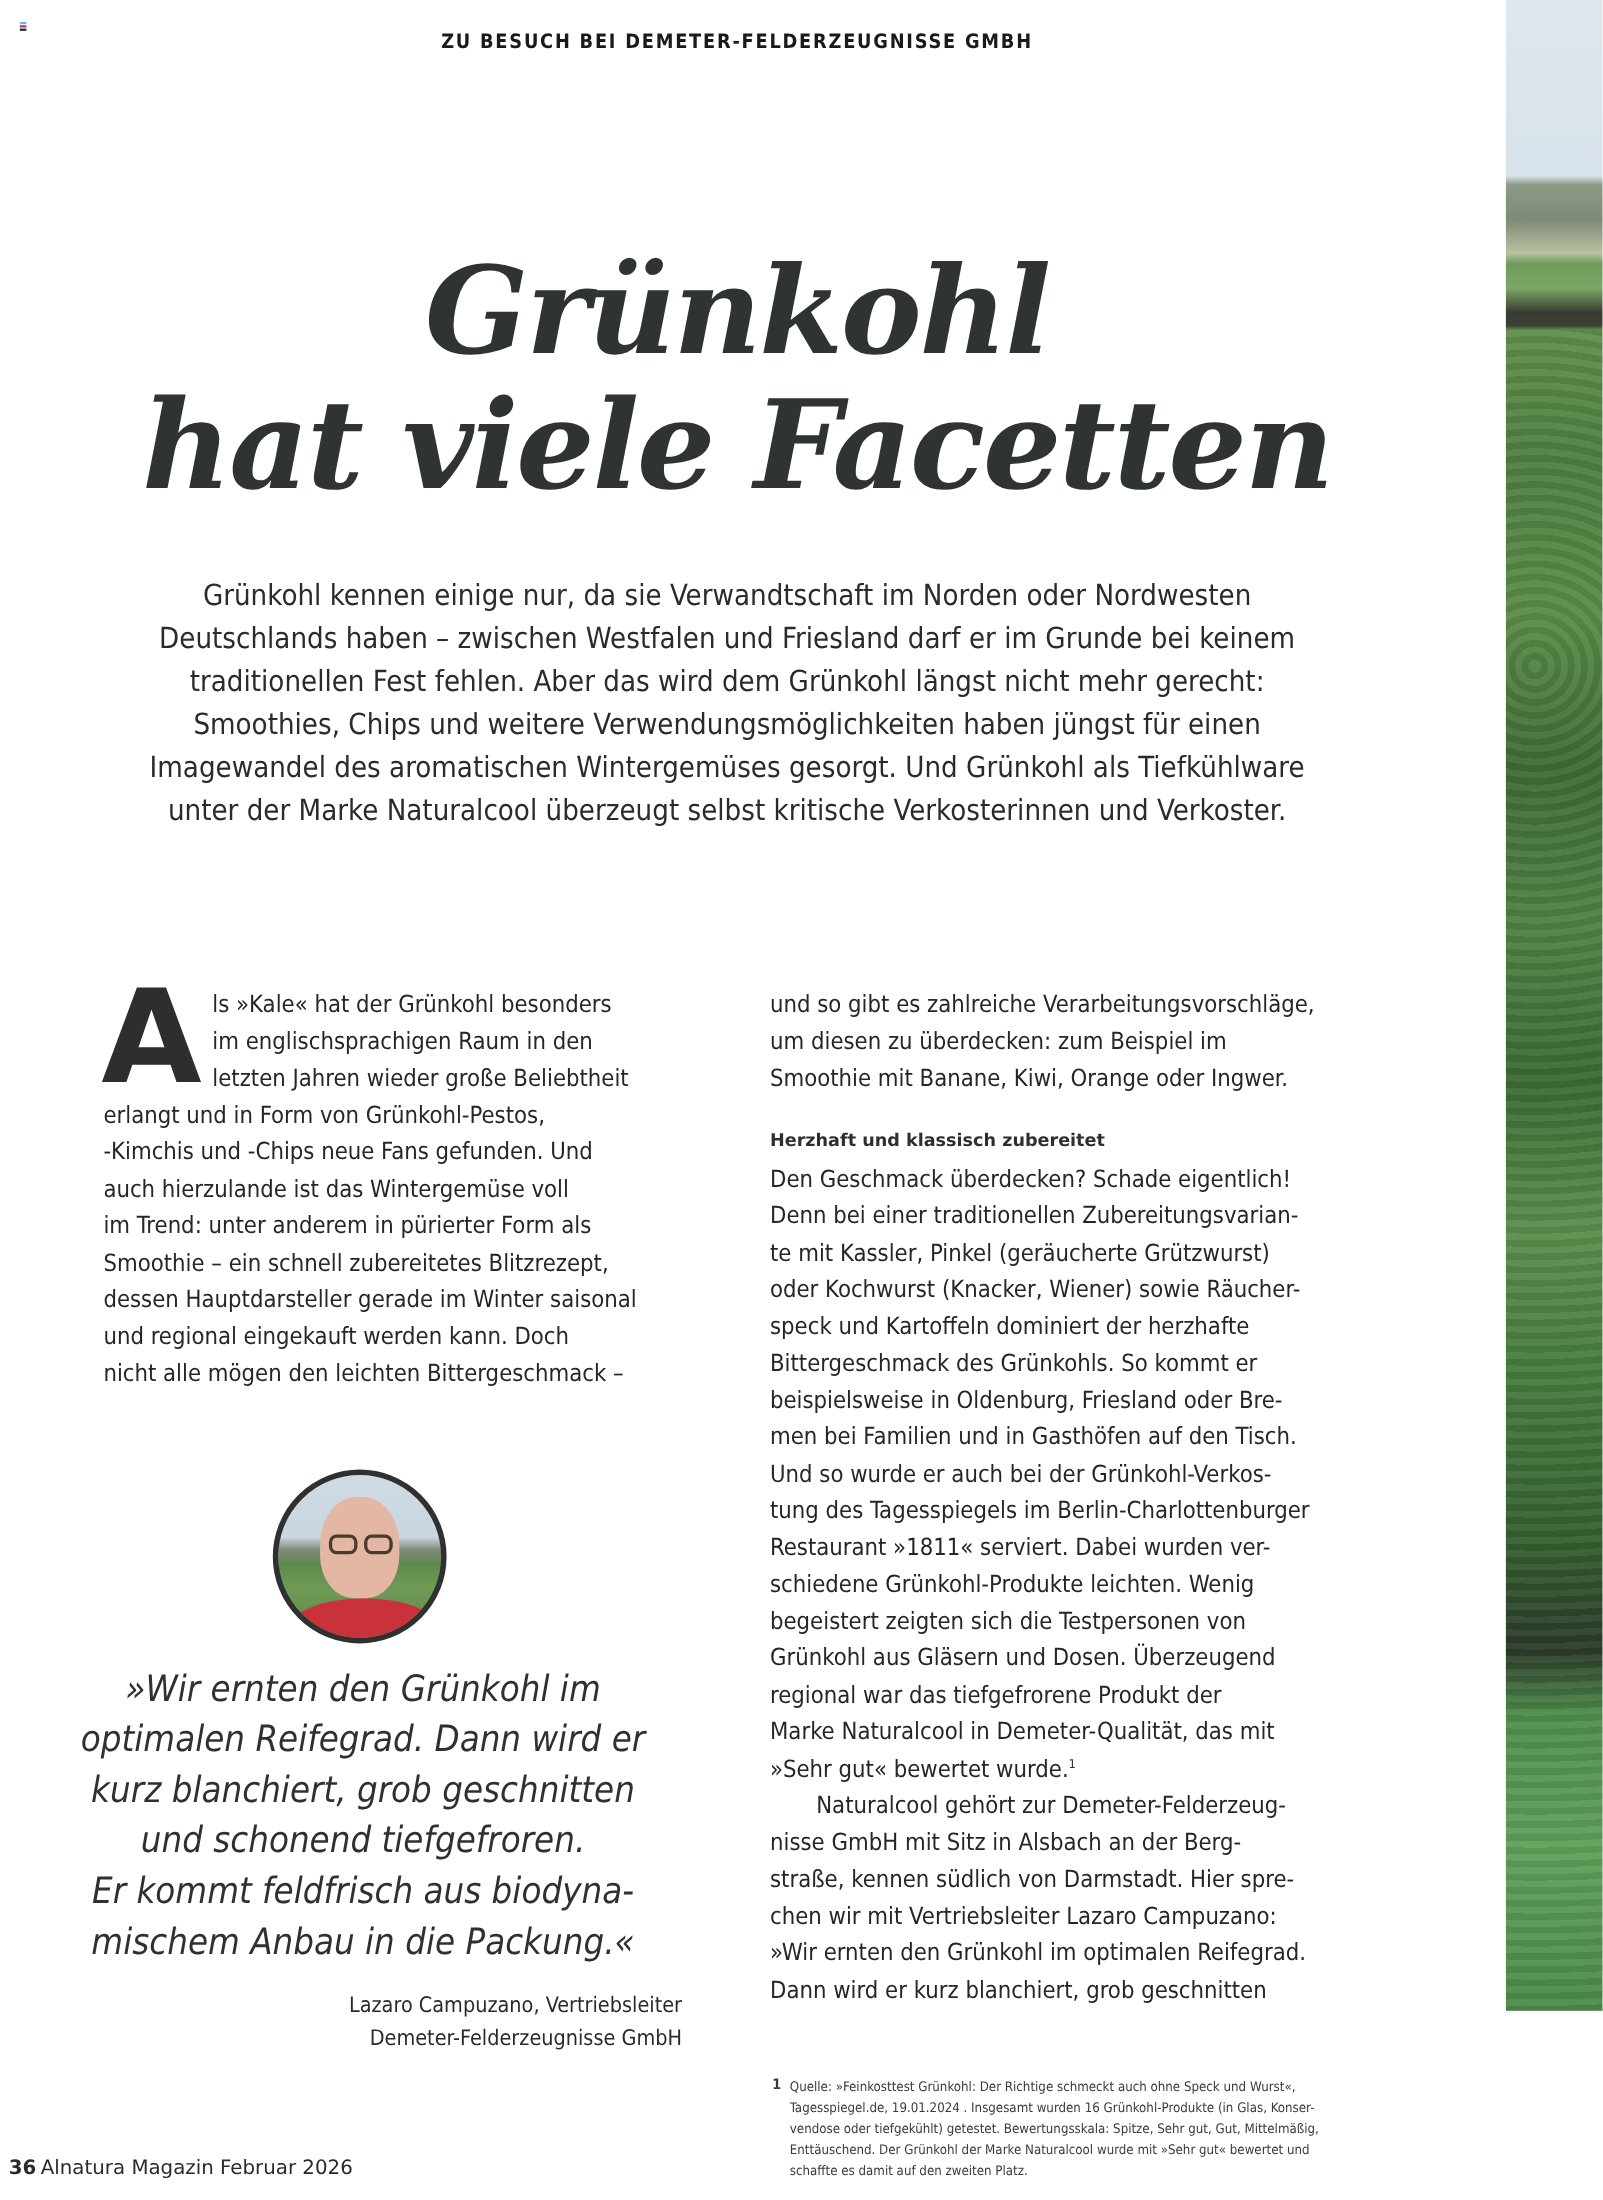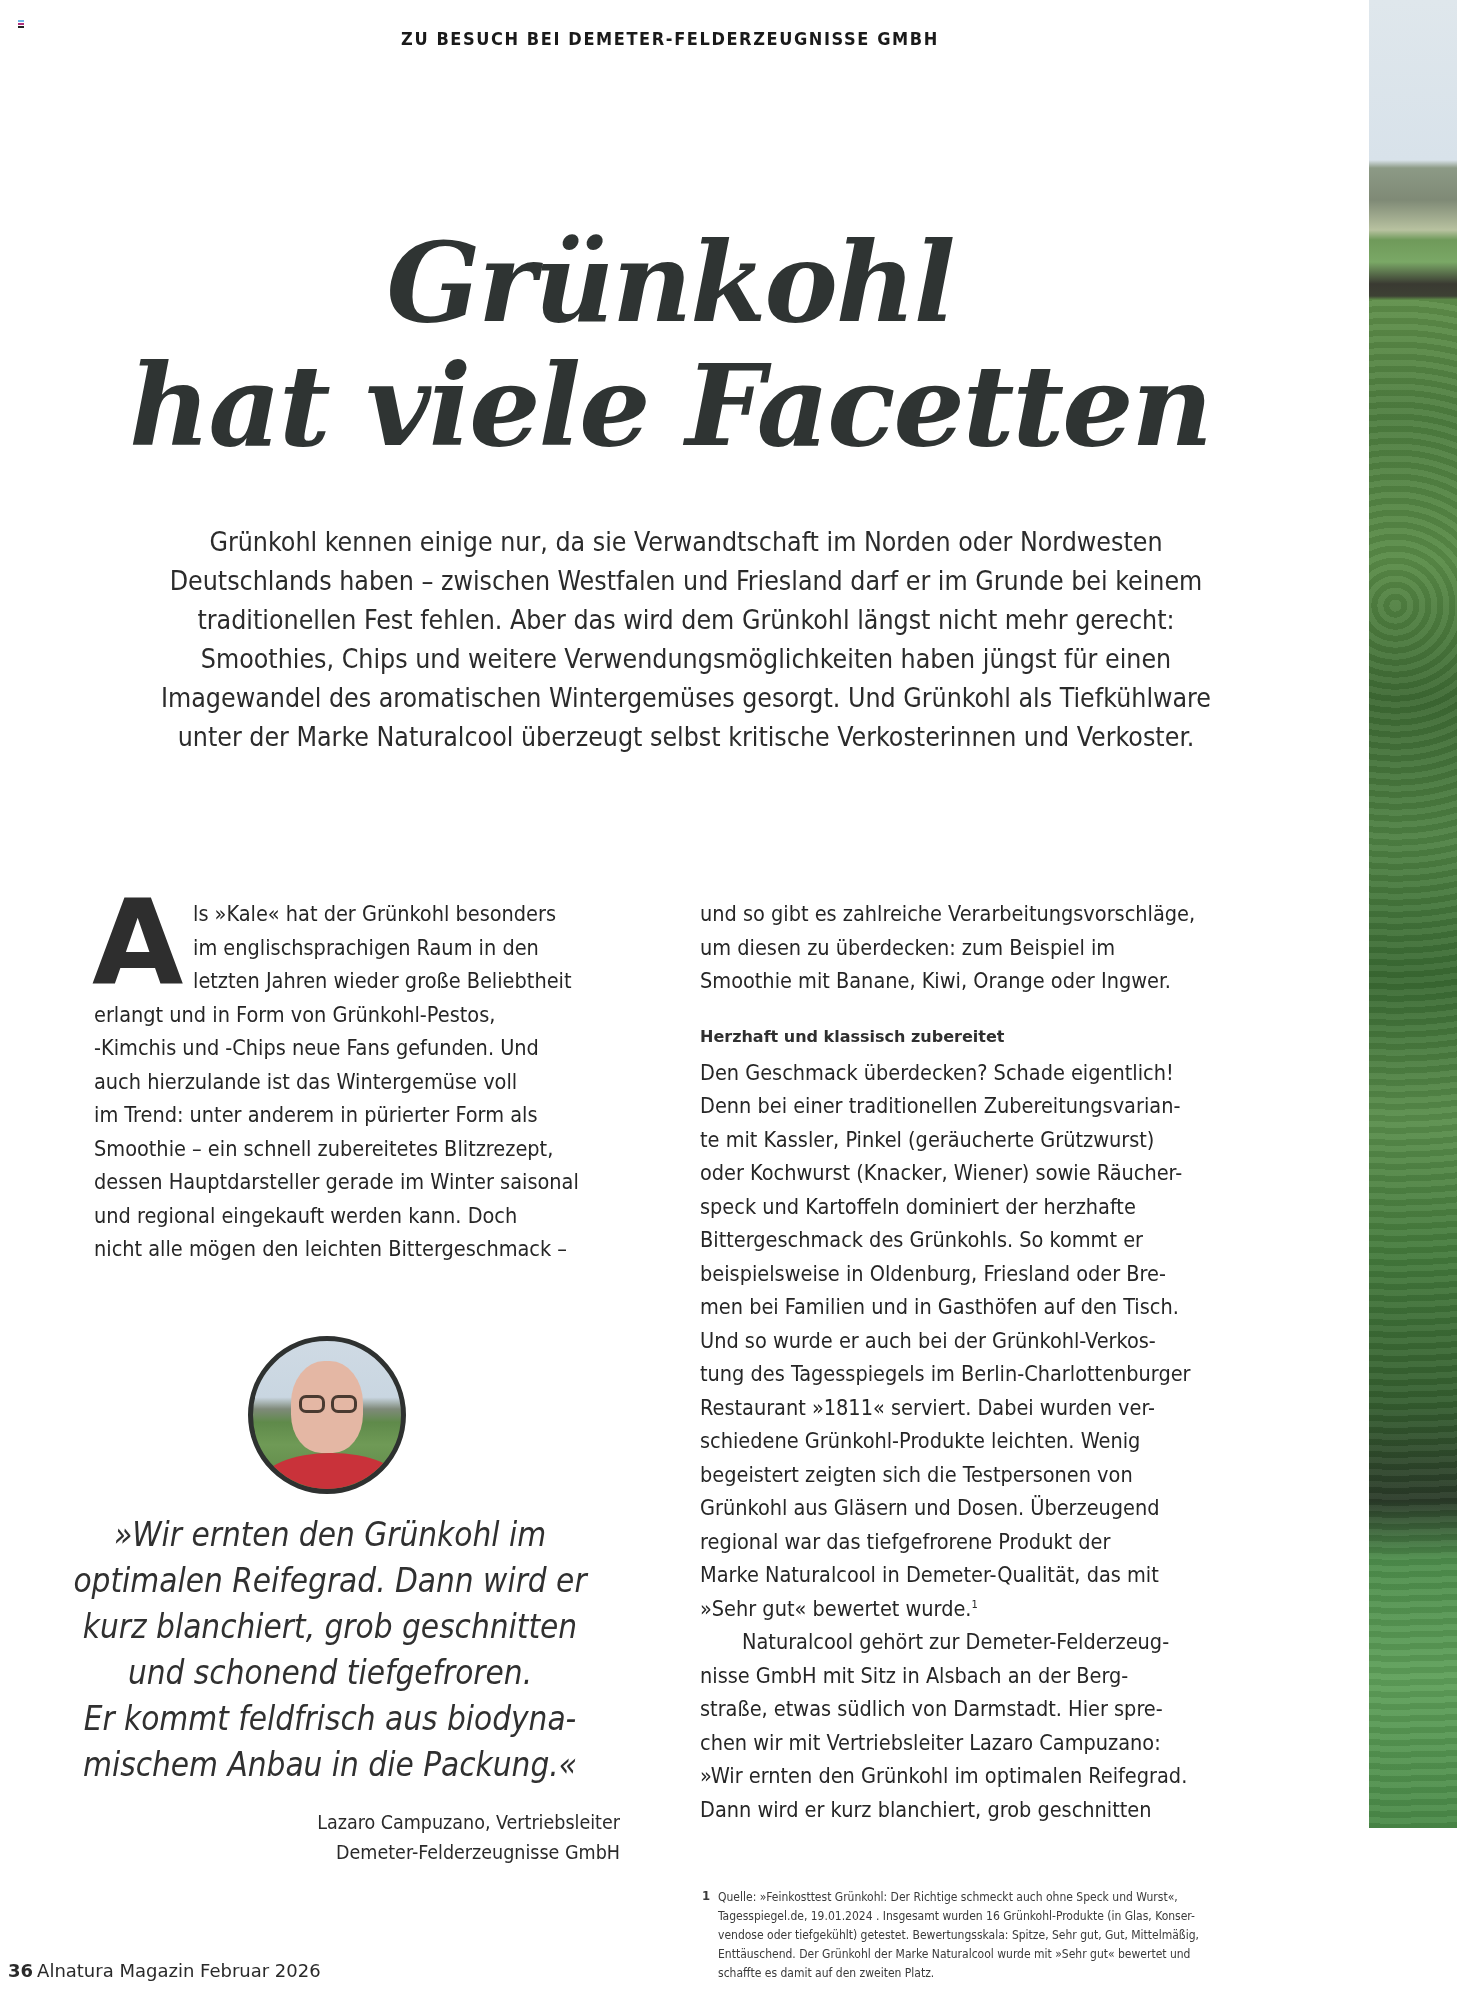--- a/index.html
+++ b/index.html
@@ -21,21 +21,21 @@
   .title {
     left: 0; width: 1340px; text-align: center;
     font-family: "DejaVu Serif", "Liberation Serif", serif;
     font-style: italic; font-weight: bold; color: #2f3433;
     line-height: 1; letter-spacing: -2px;
   }
   .title.l1 { top: 228px; font-size: 110px; }
   .title.l2 { top: 350px; font-size: 112px; }
 
   .intro {
-    left: 56px; width: 1260px; top: 522px; text-align: center;
+    left: 31px; width: 1260px; top: 522px; text-align: center;
     font-family: "DejaVu Sans Condensed", "DejaVu Sans", sans-serif;
     font-size: 26.5px; line-height: 39px; color: #2b2b2b;
   }
   .intro div { white-space: nowrap; }
 
   .col-text {
     font-family: "DejaVu Sans Condensed", "DejaVu Sans", sans-serif;
     font-size: 21.5px; line-height: 33.5px; color: #262626;
   }
   .col-text div { white-space: nowrap; }
@@ -198,21 +198,21 @@
   <div>tung des Tagesspiegels im Berlin-Charlottenburger</div>
   <div>Restaurant »1811« serviert. Dabei wurden ver-</div>
   <div>schiedene Grünkohl-Produkte leichten. Wenig</div>
   <div>begeistert zeigten sich die Testpersonen von</div>
   <div>Grünkohl aus Gläsern und Dosen. Überzeugend</div>
   <div>regional war das tiefgefrorene Produkt der</div>
   <div>Marke Naturalcool in Demeter-Qualität, das mit</div>
   <div><span>»Sehr gut« bewertet wurde.</span><sup>1</sup></div>
   <div class="para-indent">Naturalcool gehört zur Demeter-Felderzeug-</div>
   <div>nisse GmbH mit Sitz in Alsbach an der Berg-</div>
-  <div>straße, etwas südlich von Darmstadt. Hier spre-</div>
+  <div>straße, kennen südlich von Darmstadt. Hier spre-</div>
   <div>chen wir mit Vertriebsleiter Lazaro Campuzano:</div>
   <div>»Wir ernten den Grünkohl im optimalen Reifegrad.</div>
   <div>Dann wird er kurz blanchiert, grob geschnitten</div>
 </div>
 
 <div class="abs footnote">
   <span class="num">1</span>
   <div class="lines">
     <div>Quelle: »Feinkosttest Grünkohl: Der Richtige schmeckt auch ohne Speck und Wurst«,</div>
     <div>Tagesspiegel.de, 19.01.2024 . Insgesamt wurden 16 Grünkohl-Produkte (in Glas, Konser-</div>

